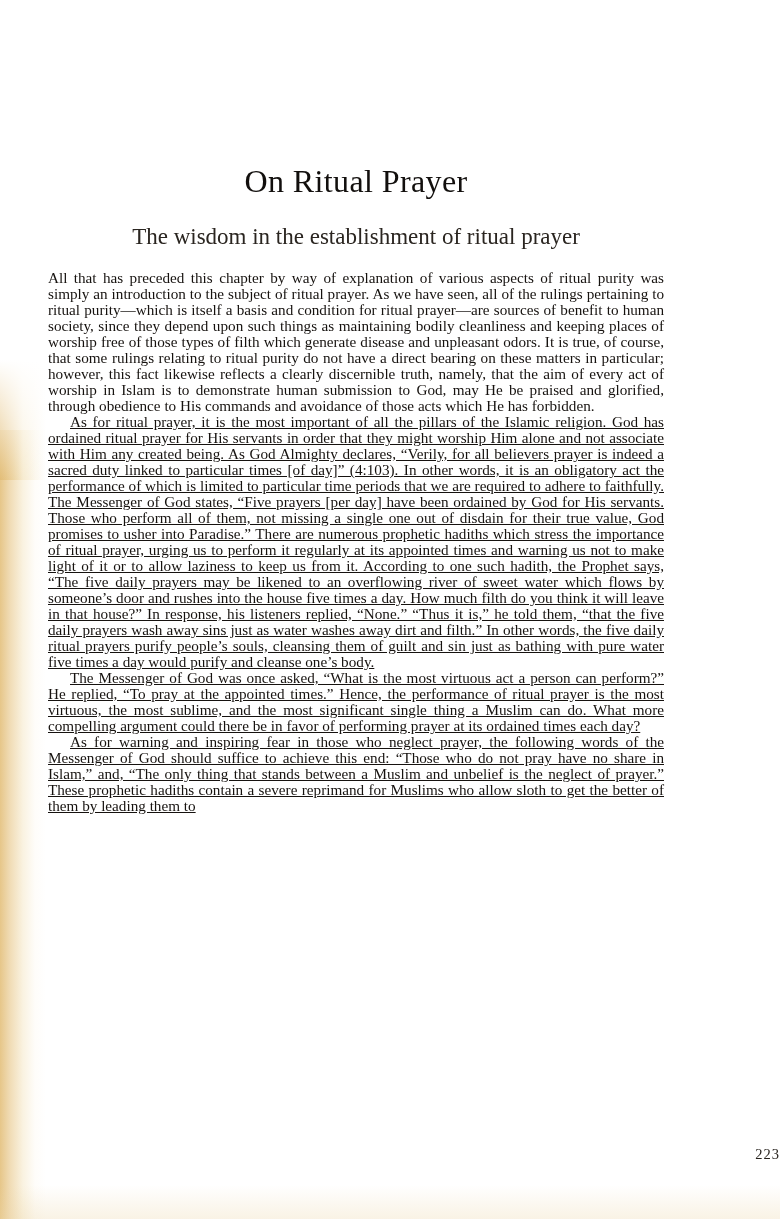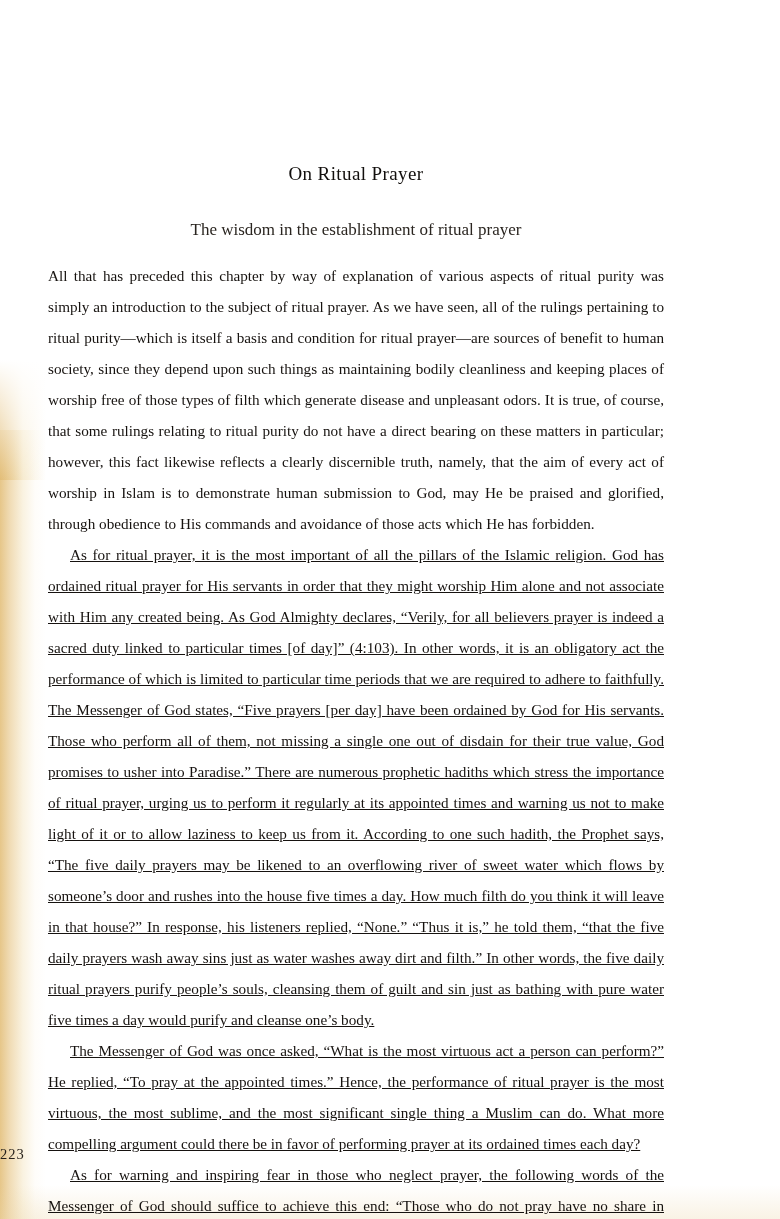--- a/index.html
+++ b/index.html
@@ -64,64 +64,64 @@
   #content {
     position: absolute;
     left: 48px;
     top: 0;
     width: 616px;
     height: 1219px;
   }
 
   .chapter-title {
     text-align: center;
-    font-size: 19px;
+    font-size: 32px;
     font-weight: normal;
     letter-spacing: 0.4px;
     margin: 0;
     padding-top: 163px;
     color: #120f0d;
   }
 
   .section-subtitle {
     text-align: center;
-    font-size: 17px;
+    font-size: 23px;
     font-weight: normal;
-    margin: 11px;
+    margin: 0;
     padding-top: 24px;
     color: #2a2520;
   }
 
   .body-block {
     margin-top: 20px;
   }
 
   p.para {
     margin: 0;
     font-size: 15.2px;
-    line-height: 31px;
+    line-height: 16px;
     text-align: justify;
     text-justify: inter-word;
     color: #16120f;
     hyphens: none;
   }
   p.para.indent {
     text-indent: 22px;
     text-decoration: underline;
   }
   p.para.last-line-natural {
     text-align-last: left;
   }
 
   .folio {
     position: absolute;
     left: 0;
     right: 0;
     top: 1146px;
-    text-align: left;
+    text-align: right;
     font-size: 14.5px;
     color: #241f1a;
     letter-spacing: 1px;
   }
 </style>
 </head>
 <body>
 
 <div id="page">
 

